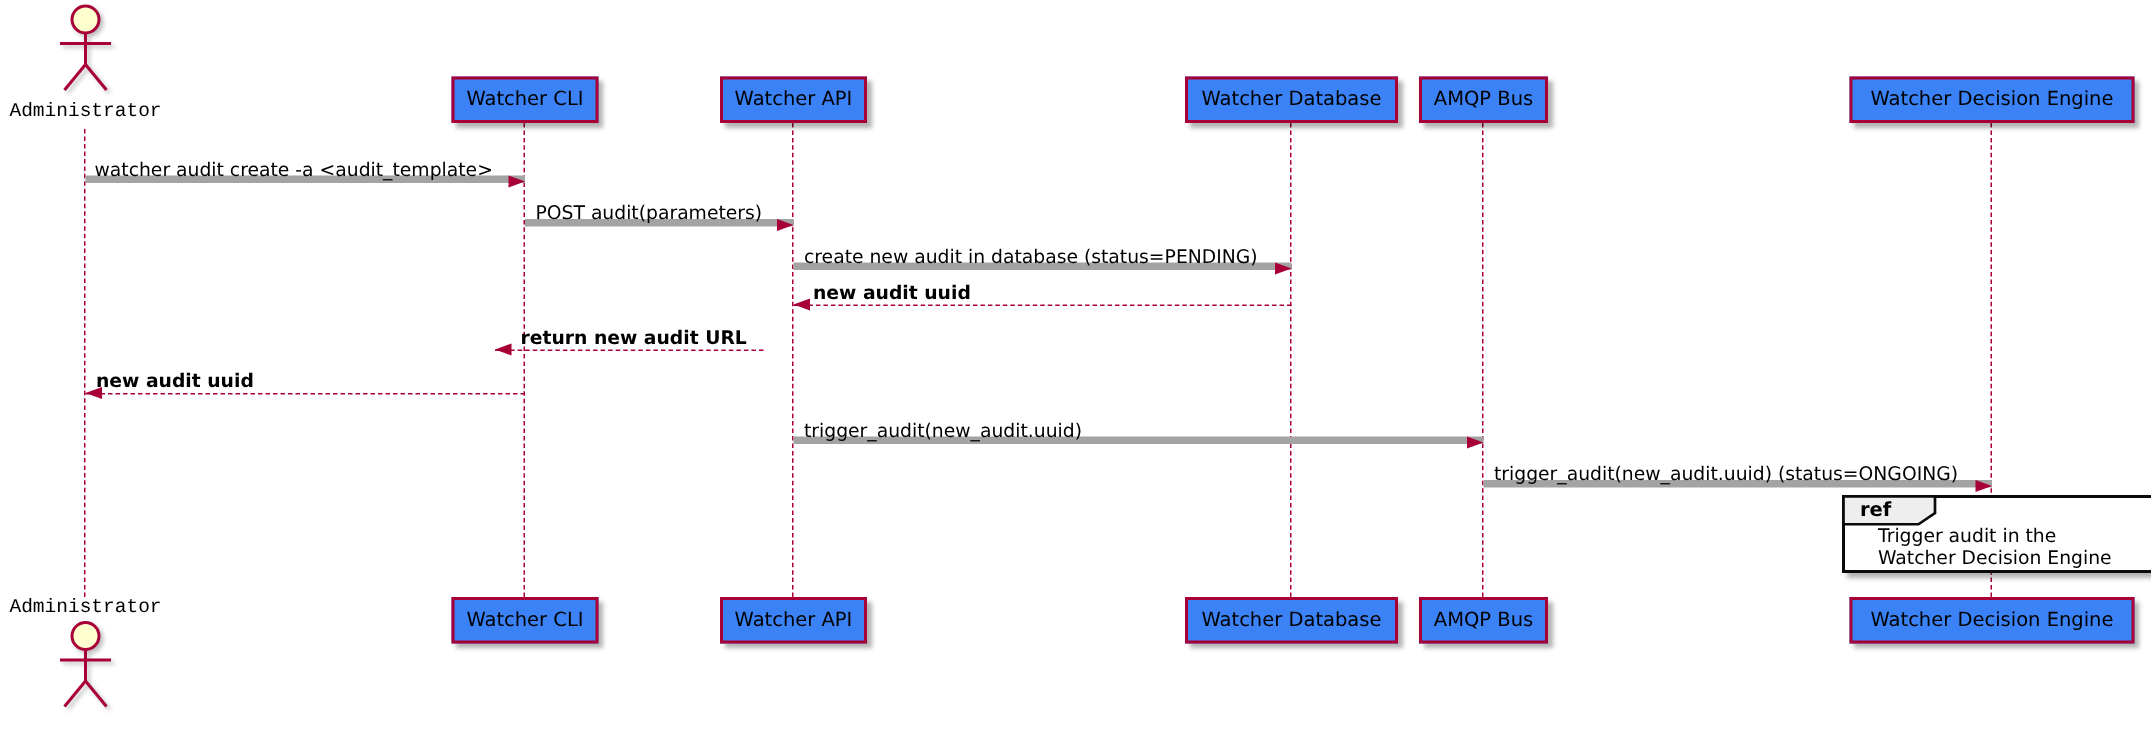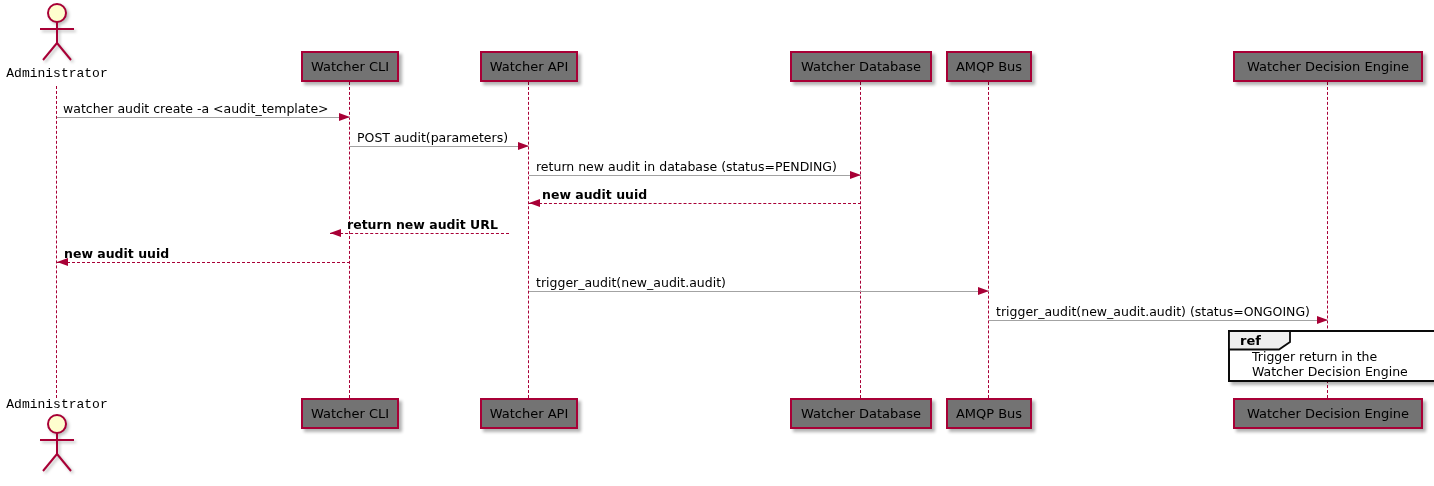--- a/index.html
+++ b/index.html
@@ -5,32 +5,32 @@
   html,body { margin:0; padding:0; background:#ffffff; }
   .diagram {
     position:relative; width:1434px; height:486px; background:#ffffff;
     font-family:"DejaVu Sans", sans-serif; color:#000; overflow:hidden;
   }
   .lifeline {
     position:absolute; width:0; border-left:1px dashed #A80036;
   }
   .pbox {
     position:absolute; height:31px; box-sizing:border-box;
-    background:#737373; border:2px solid #A80036;
+    background:#3b82f6; border:2px solid #A80036;
     display:flex; align-items:center; justify-content:center;
     font-size:13px; white-space:nowrap;
     box-shadow:3px 3px 3px rgba(0,0,0,0.30);
   }
   .actor-label {
     position:absolute; transform:translateX(-50%);
     font-size:13px; white-space:nowrap;font-family:Liberation Mono, monospace;
   }
   .actor-fig { position:absolute; filter:drop-shadow(2px 2px 1.5px rgba(0,0,0,0.25)); }
   .msg { position:absolute; height:0; }
-  .msg.solid  { border-top:1px solid #a3a3a3; }
+  .msg.solid  { border-top:5px solid #a3a3a3; }
   .msg.dashed { border-top:1px dashed #A80036;font-weight:bold; }
   .msg-label {
     position:absolute; bottom:2px; white-space:nowrap; font-size:12.5px;
   }
   .head-r {
     position:absolute; right:0; top:-5px; width:0; height:0;
     border-top:4px solid transparent; border-bottom:4px solid transparent;
     border-left:11px solid #A80036;
   }
   .head-l {
@@ -66,41 +66,41 @@
 
   <div class="msg solid" style="left:57px; top:117px; width:293px;">
     <span class="msg-label" style="left:6px">watcher audit create -a &lt;audit_template&gt;</span>
     <span class="head-r"></span>
   </div>
   <div class="msg solid" style="left:350px; top:146px; width:179px;text-align:right;">
     <span class="msg-label" style="left:7px">POST audit(parameters)</span>
     <span class="head-r"></span>
   </div>
   <div class="msg solid" style="left:529px; top:175px; width:332px;">
-    <span class="msg-label" style="left:7px">return new audit in database (status=PENDING)</span>
+    <span class="msg-label" style="left:7px">create new audit in database (status=PENDING)</span>
     <span class="head-r"></span>
   </div>
   <div class="msg dashed" style="left:529px; top:203px; width:332px;">
     <span class="msg-label" style="left:13px">new audit uuid</span>
     <span class="head-l"></span>
   </div>
   <div class="msg dashed" style="left:330px; top:233px; width:179px;">
     <span class="msg-label" style="left:17px">return new audit URL</span>
     <span class="head-l"></span>
   </div>
   <div class="msg dashed" style="left:57px; top:262px; width:293px;">
     <span class="msg-label" style="left:7px">new audit uuid</span>
     <span class="head-l"></span>
   </div>
   <div class="msg solid" style="left:529px; top:291px; width:460px;">
-    <span class="msg-label" style="left:7px">trigger_audit(new_audit.audit)</span>
+    <span class="msg-label" style="left:7px">trigger_audit(new_audit.uuid)</span>
     <span class="head-r"></span>
   </div>
   <div class="msg solid" style="left:989px; top:320px; width:339px;">
-    <span class="msg-label" style="left:7px">trigger_audit(new_audit.audit) (status=ONGOING)</span>
+    <span class="msg-label" style="left:7px">trigger_audit(new_audit.uuid) (status=ONGOING)</span>
     <span class="head-r"></span>
   </div>
 
   <div class="pbox" style="left:301px; top:51px; width:98px;">
     <span>Watcher CLI</span>
   </div>
   <div class="pbox" style="left:480px; top:51px; width:98px;">
     <span>Watcher API</span>
   </div>
   <div class="pbox" style="left:790px; top:51px; width:142px;">
@@ -146,18 +146,18 @@
     <line x1="30" y1="41" x2="16" y2="58" stroke="#A80036" stroke-width="2"></line>
     <line x1="30" y1="41" x2="44" y2="58" stroke="#A80036" stroke-width="2"></line>
   </svg>
 
   <div class="refbox" style="left:1228px; top:330px; width:216px; height:52px;">
     <svg class="ref-tab-svg" width="64" height="21" viewBox="0 0 64 21">
       <path d="M1,1 H62 V12 L51,19.5 H1 Z" fill="#EEEEEE" stroke="#0a0a0a" stroke-width="1.8"></path>
     </svg>
     <span class="ref-kw">ref</span>
     <div class="ref-content">
-      <div>Trigger return in the</div>
+      <div>Trigger audit in the</div>
       <div>Watcher Decision Engine</div>
     </div>
   </div>
 
 </div>
 
 </body></html>

